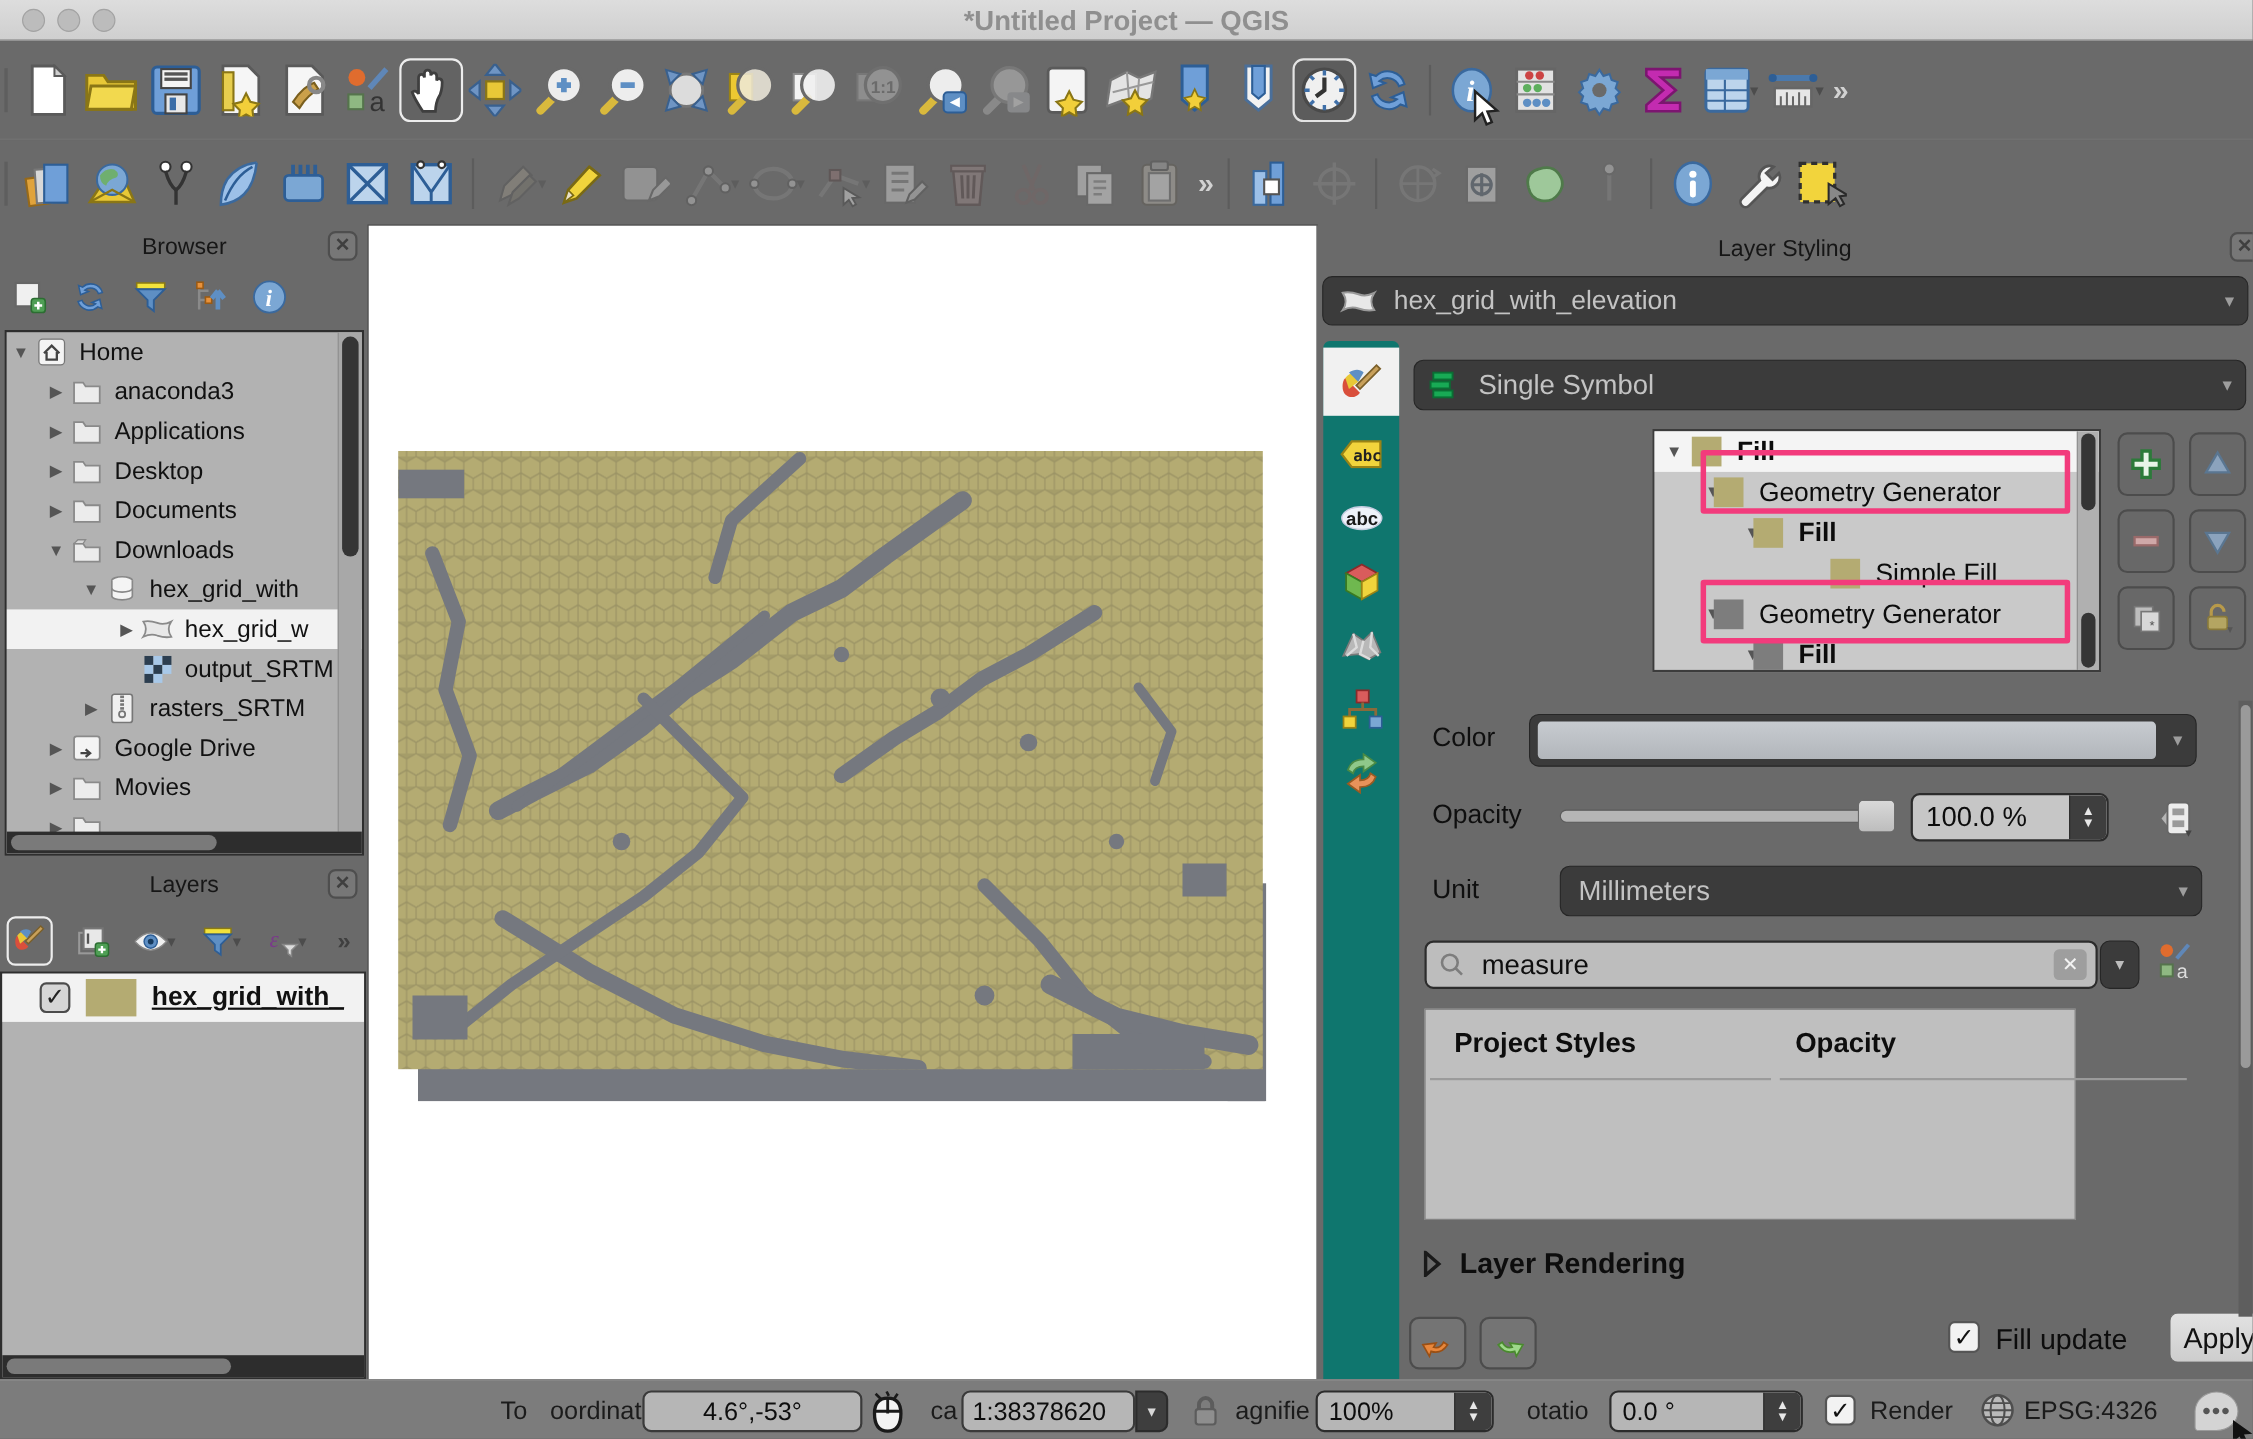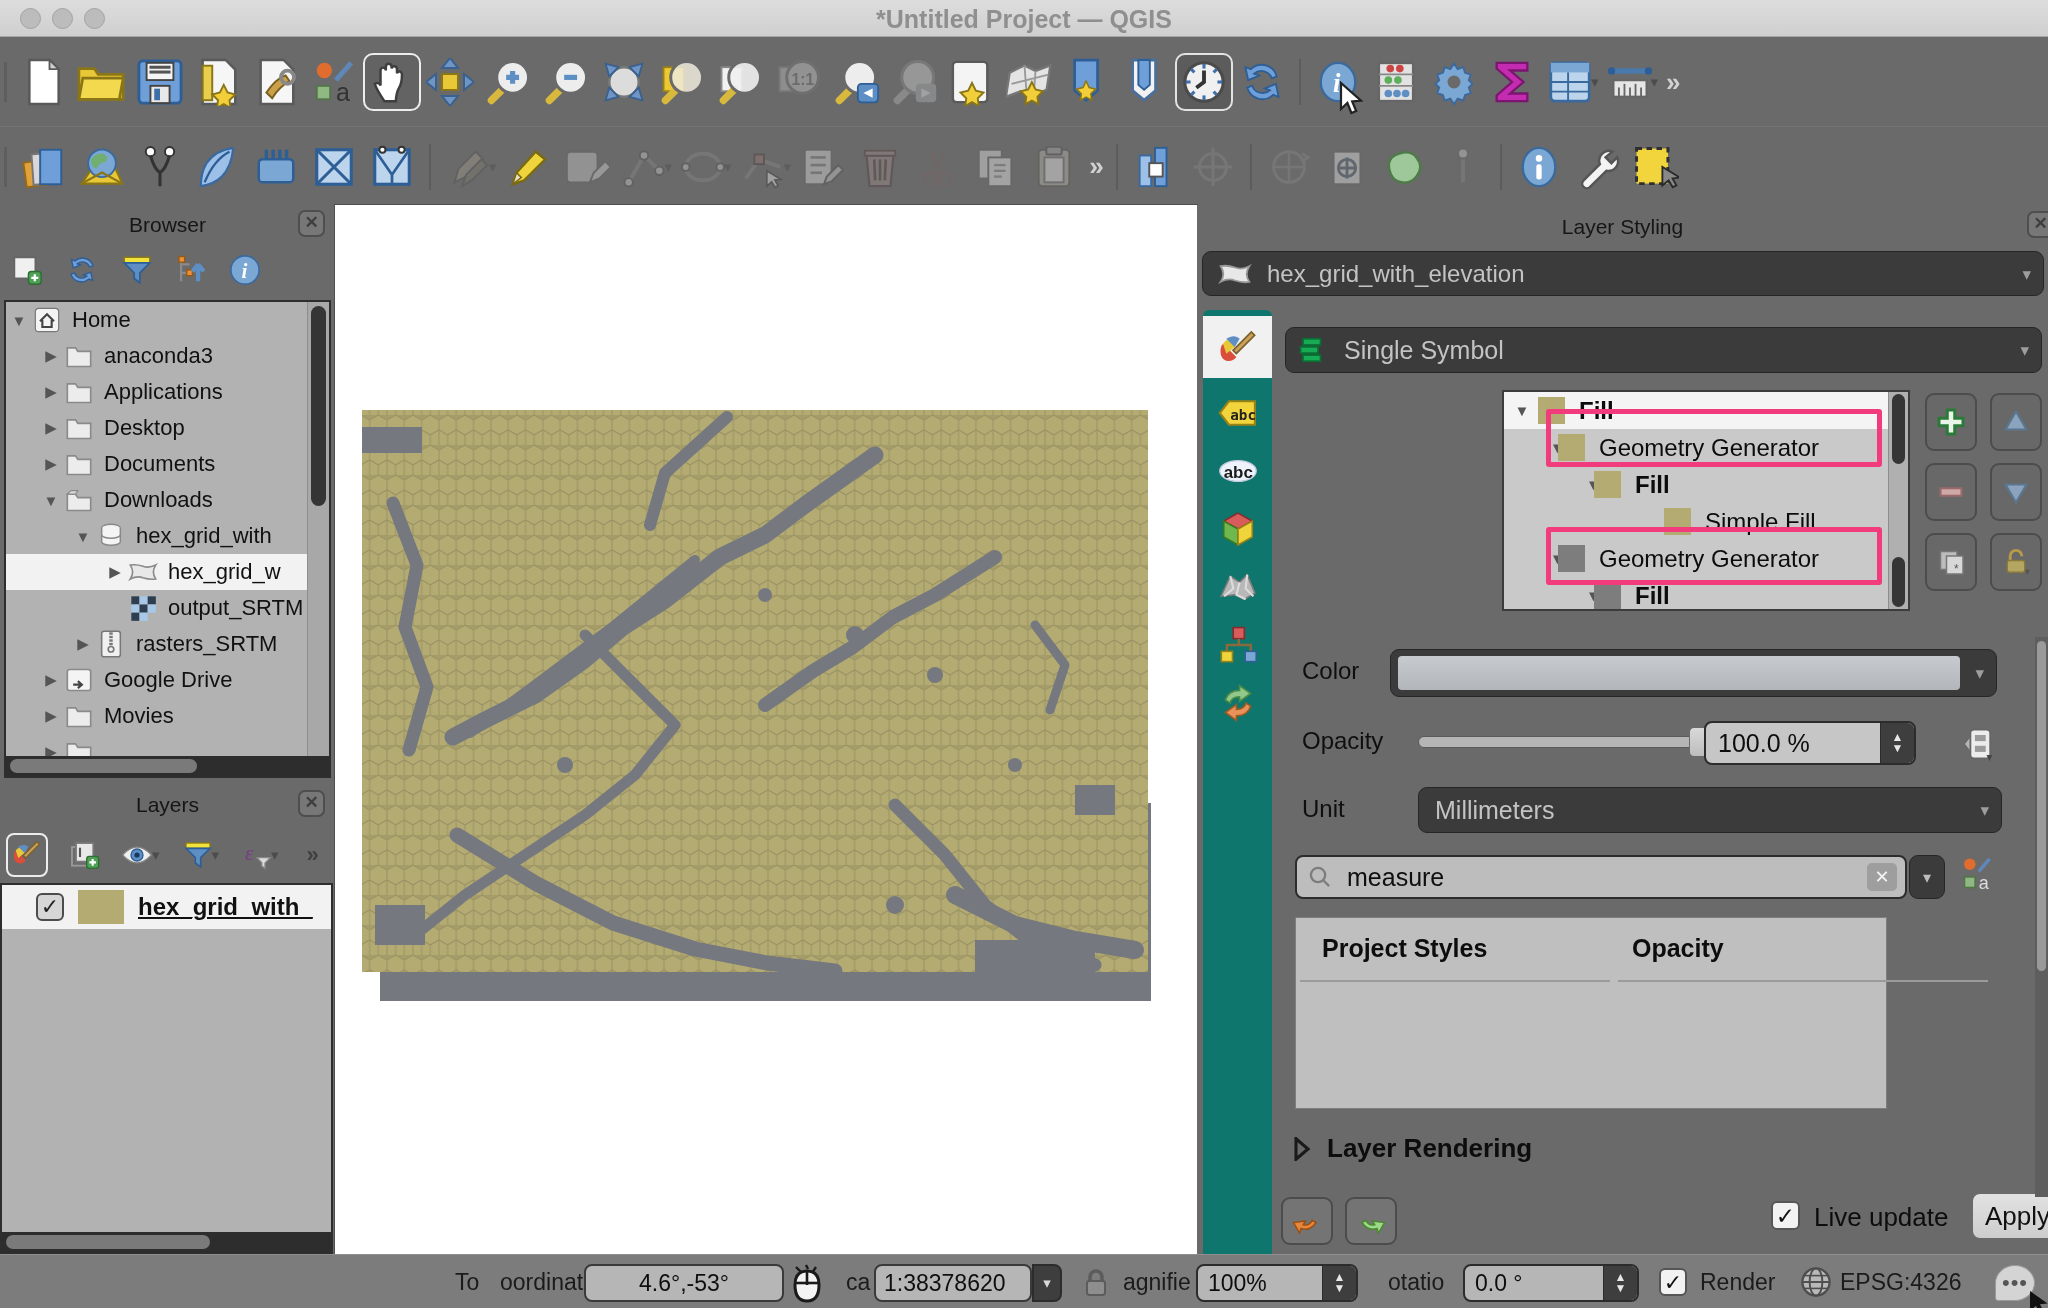--- a/index.html
+++ b/index.html
@@ -938,21 +938,21 @@
 
   <div class="label" style="left:105px; top:452px">Color</div>
   <div class="darkctl" style="left:193px; top:444px; width:607px; height:48px">
     <div style="position:absolute; left:7px; top:6px; right:36px; bottom:6px; background:linear-gradient(#c7cbd0,#b2b6bb); border-radius:4px"></div>
     <span class="caret">▾</span>
   </div>
 
   <div class="label" style="left:105px; top:522px">Opacity</div>
   <div style="position:absolute; left:221px; top:531px; width:302px; height:12px; background:#b5b5b5; border-radius:6px; border:1px solid #5a5a5a"></div>
   <div style="position:absolute; left:492px; top:522px; width:34px; height:30px; background:linear-gradient(#d9d9d9,#bdbdbd); border:1.5px solid #6a6a6a; border-radius:5px"></div>
-  <div class="spin" style="left:507px; top:516px; width:212px; height:44px">
+  <div class="spin" style="left:540px; top:516px; width:180px; height:44px">
     <span style="margin-left:12px; font-size:25px">100.0 %</span>
     <span class="stepper">
         <span>▲</span>
         <span>▼</span>
       </span>
   </div>
   <div style="position:absolute; left:757px; top:520px; width:48px; height:38px; display:flex; align-items:center">
     <svg width="40" height="36" viewBox="0 0 22 20">
         <path d="M6 10 l4-5 v10 z" fill="#b5b5b5"></path>
         <rect x="9" y="2" width="11" height="16" rx="2" fill="#ececec" stroke="#666"></rect>
@@ -1006,21 +1006,21 @@
     <svg width="30" height="30" viewBox="0 0 20 20">
         <path d="M4 9 q4-6 10-4 l1-3 4 7 -8 1 1.5-2.5 q-4-1-6 3 z" fill="#e8873c" stroke="#9a4f14" stroke-width="1" transform="rotate(180 10 10)"></path>
       </svg>
   </div>
   <div class="sbtn" style="left:148px; top:992px; width:52px; height:48px; background:#747474">
     <svg width="30" height="30" viewBox="0 0 20 20">
         <path d="M16 9 q-4-6-10-4 l-1-3 -4 7 8 1 -1.5-2.5 q4-1 6 3 z" fill="#9ed88a" stroke="#4a8a2e" stroke-width="1" transform="rotate(180 10 10)"></path>
       </svg>
   </div>
   <span style="position:absolute; left:574px; top:996px; width:29px; height:29px; background:#f2f2f2; border:2px solid #555; border-radius:6px; color:#111; font-size:23px; line-height:26px; text-align:center">✓</span>
-  <span style="position:absolute; left:617px; top:997px; font-size:26px; color:#0d0d0d">Live update</span>
+  <span style="position:absolute; left:617px; top:997px; font-size:26px; color:#0d0d0d">Fill update</span>
   <div style="position:absolute; left:775px; top:988px; width:90px; height:46px; background:linear-gradient(#e2e2e2,#cdcdcd); border:1.5px solid #6a6a6a; border-radius:8px; font-size:26px; color:#111; display:flex; align-items:center; padding-left:12px">
     <span>Apply</span>
   </div>
 
   <div style="position:absolute; right:0; top:432px; width:13px; height:560px; background:#5e5e5e">
     <div style="position:absolute; left:2px; right:2px; top:4px; height:330px; background:#9a9a9a; border-radius:5px"></div>
   </div>
 </div>
 
 <div class="status">

